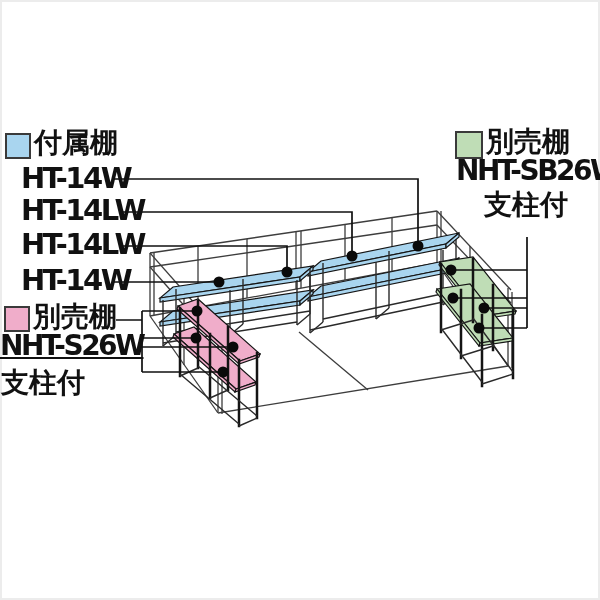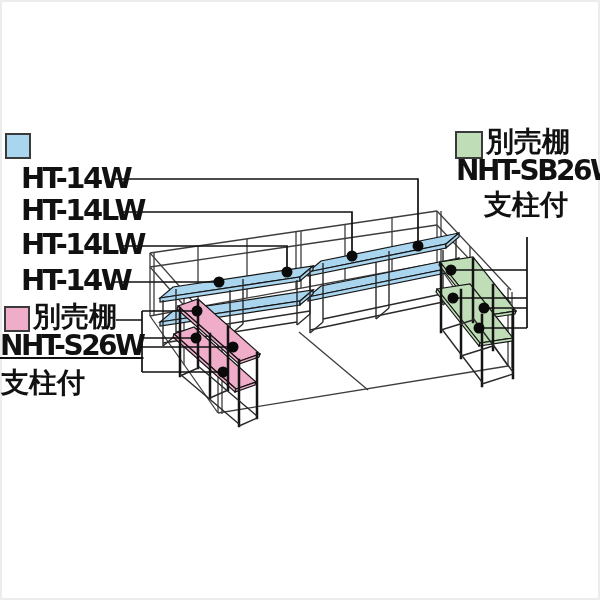--- a/index.html
+++ b/index.html
@@ -144,20 +144,21 @@
       <circle class="dot" cx="453" cy="298" r="5.5"></circle>
       <circle class="dot" cx="484" cy="308" r="5.5"></circle>
       <circle class="dot" cx="479" cy="328" r="5.5"></circle>
     </g>
   </svg>
 
   <div class="abs legend-header" style="left:5px; top:129px;">
     <svg width="26" height="31">
       <rect class="swatch-rect" x="1" y="5" width="24" height="24" fill="#a9d5ef"></rect>
     </svg>
+    <span class="jp">付属棚</span>
   </div>
   <div class="abs ht" style="left:1px; top:164px;">HT-14W</div>
   <div class="abs ht" style="left:1px; top:196px;">HT-14LW</div>
   <div class="abs ht" style="left:1px; top:230px;">HT-14LW</div>
   <div class="abs ht" style="left:1px; top:266px;">HT-14W</div>
 
   <div class="abs legend-header" style="left:455px; top:128px;">
     <svg width="28" height="31">
       <rect class="swatch-rect" x="1" y="4" width="26" height="26" fill="#bfddb6"></rect>
     </svg>

